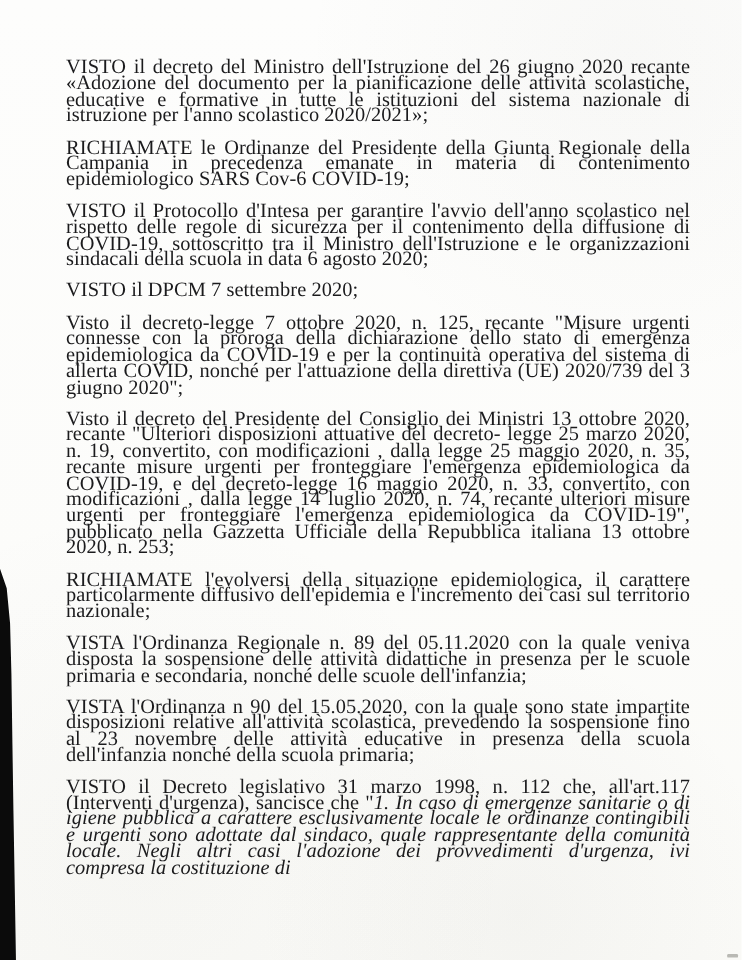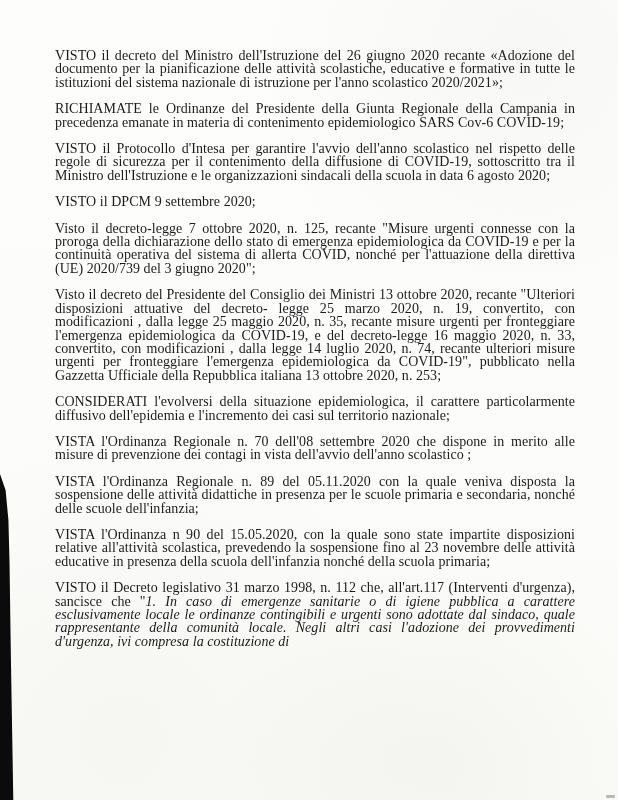--- a/index.html
+++ b/index.html
@@ -21,21 +21,21 @@
       radial-gradient(circle at 85% 6%, rgba(120,120,110,0.04), transparent 30%),
       radial-gradient(circle at 20% 90%, rgba(120,120,110,0.035), transparent 35%),
       radial-gradient(circle at 70% 95%, rgba(120,120,110,0.05), transparent 25%),
       linear-gradient(180deg, #fdfdfc 0%, #fcfcfa 60%, #fafaf7 100%);
   }
   .doc {
     position: absolute;
     left: 55px;
     top: 49px;
     width: 520px;
-    font-size: 14px;
+    font-size: 17px;
     line-height: 13.4px;
     color: #1b1b1d;
     text-align: justify;
     letter-spacing: 0.05px;
   }
   .para {
     margin: 0 0 13px 0;
   }
   .quote-italic {
     font-style: italic;
@@ -61,24 +61,23 @@
   }
 </style>
 </head>
 <body>
 
 <div class="page">
   <main class="doc">
     <p class="para">VISTO il decreto del Ministro dell'Istruzione del 26 giugno 2020 recante «Adozione del documento per la pianificazione delle attività scolastiche, educative e formative in tutte le istituzioni del sistema nazionale di istruzione per l'anno scolastico 2020/2021»;</p>
     <p class="para">RICHIAMATE le Ordinanze del Presidente della Giunta Regionale della Campania in precedenza emanate in materia di contenimento epidemiologico SARS Cov-6 COVID-19;</p>
     <p class="para">VISTO il Protocollo d'Intesa per garantire l'avvio dell'anno scolastico nel rispetto delle regole di sicurezza per il contenimento della diffusione di COVID-19, sottoscritto tra il Ministro dell'Istruzione e le organizzazioni sindacali della scuola in data 6 agosto 2020;</p>
-    <p class="para">VISTO il DPCM 9 settembre 2020;</p>
+    <p class="para">VISTO il DPCM 7 settembre 2020;</p>
     <p class="para">Visto il decreto-legge 7 ottobre 2020, n. 125, recante "Misure urgenti connesse con la proroga della dichiarazione dello stato di emergenza epidemiologica da COVID-19 e per la continuità operativa del sistema di allerta COVID, nonché per l'attuazione della direttiva (UE) 2020/739 del 3 giugno 2020";</p>
     <p class="para">Visto il decreto del Presidente del Consiglio dei Ministri 13 ottobre 2020, recante "Ulteriori disposizioni attuative del decreto- legge 25 marzo 2020, n. 19, convertito, con modificazioni , dalla legge 25 maggio 2020, n. 35, recante misure urgenti per fronteggiare l'emergenza epidemiologica da COVID-19, e del decreto-legge 16 maggio 2020, n. 33, convertito, con modificazioni , dalla legge 14 luglio 2020, n. 74, recante ulteriori misure urgenti per fronteggiare l'emergenza epidemiologica da COVID-19", pubblicato nella Gazzetta Ufficiale della Repubblica italiana 13 ottobre 2020, n. 253;</p>
-    <p class="para">CONSIDERATI l'evolversi della situazione epidemiologica, il carattere particolarmente diffusivo dell'epidemia e l'incremento dei casi sul territorio nazionale;</p>
-    <p class="para">VISTA l'Ordinanza Regionale n. 70 dell'08 settembre 2020 che dispone in merito alle misure di prevenzione dei contagi in vista dell'avvio dell'anno scolastico ;</p>
+    <p class="para">RICHIAMATE l'evolversi della situazione epidemiologica, il carattere particolarmente diffusivo dell'epidemia e l'incremento dei casi sul territorio nazionale;</p>
     <p class="para">VISTA l'Ordinanza Regionale n. 89 del 05.11.2020 con la quale veniva disposta la sospensione delle attività  didattiche in presenza per le scuole primaria e secondaria, nonché delle scuole dell'infanzia;</p>
     <p class="para">VISTA l'Ordinanza n 90 del 15.05.2020, con la quale sono state impartite disposizioni relative all'attività scolastica, prevedendo la sospensione fino al 23 novembre delle attività educative in presenza della scuola dell'infanzia nonché della scuola primaria;</p>
     <p class="para"><span>VISTO il Decreto legislativo 31 marzo 1998, n. 112 che, all'art.117 (Interventi d'urgenza), sancisce che "</span><span class="quote-italic">1. In caso di emergenze sanitarie o di igiene pubblica a carattere esclusivamente locale le ordinanze contingibili e urgenti sono adottate dal sindaco, quale rappresentante della comunità locale. Negli altri casi l'adozione dei provvedimenti d'urgenza, ivi compresa la costituzione di</span></p>
   </main>
   <div class="scan-wedge"></div>
   <div class="corner-mark"></div>
 </div>
 
 </body></html>

